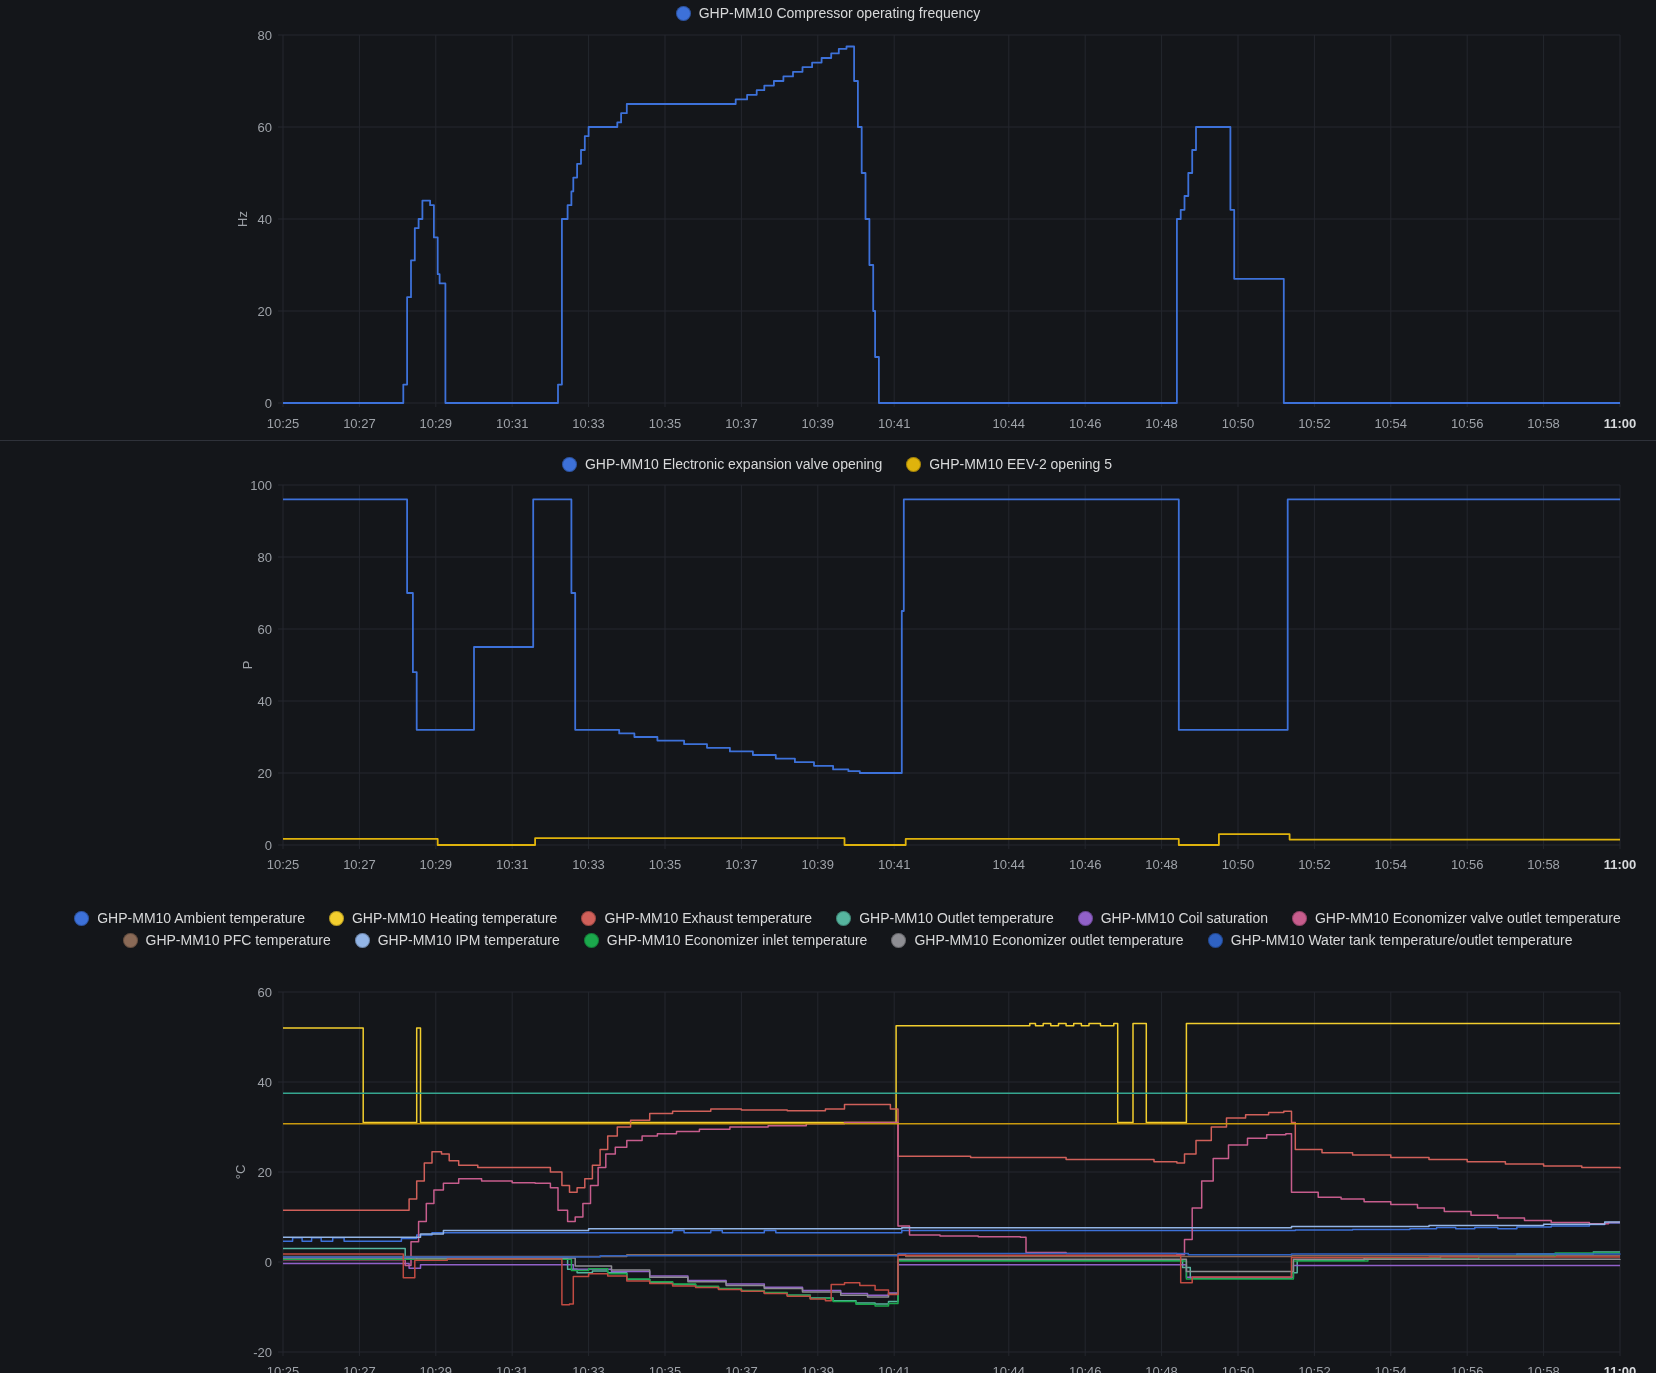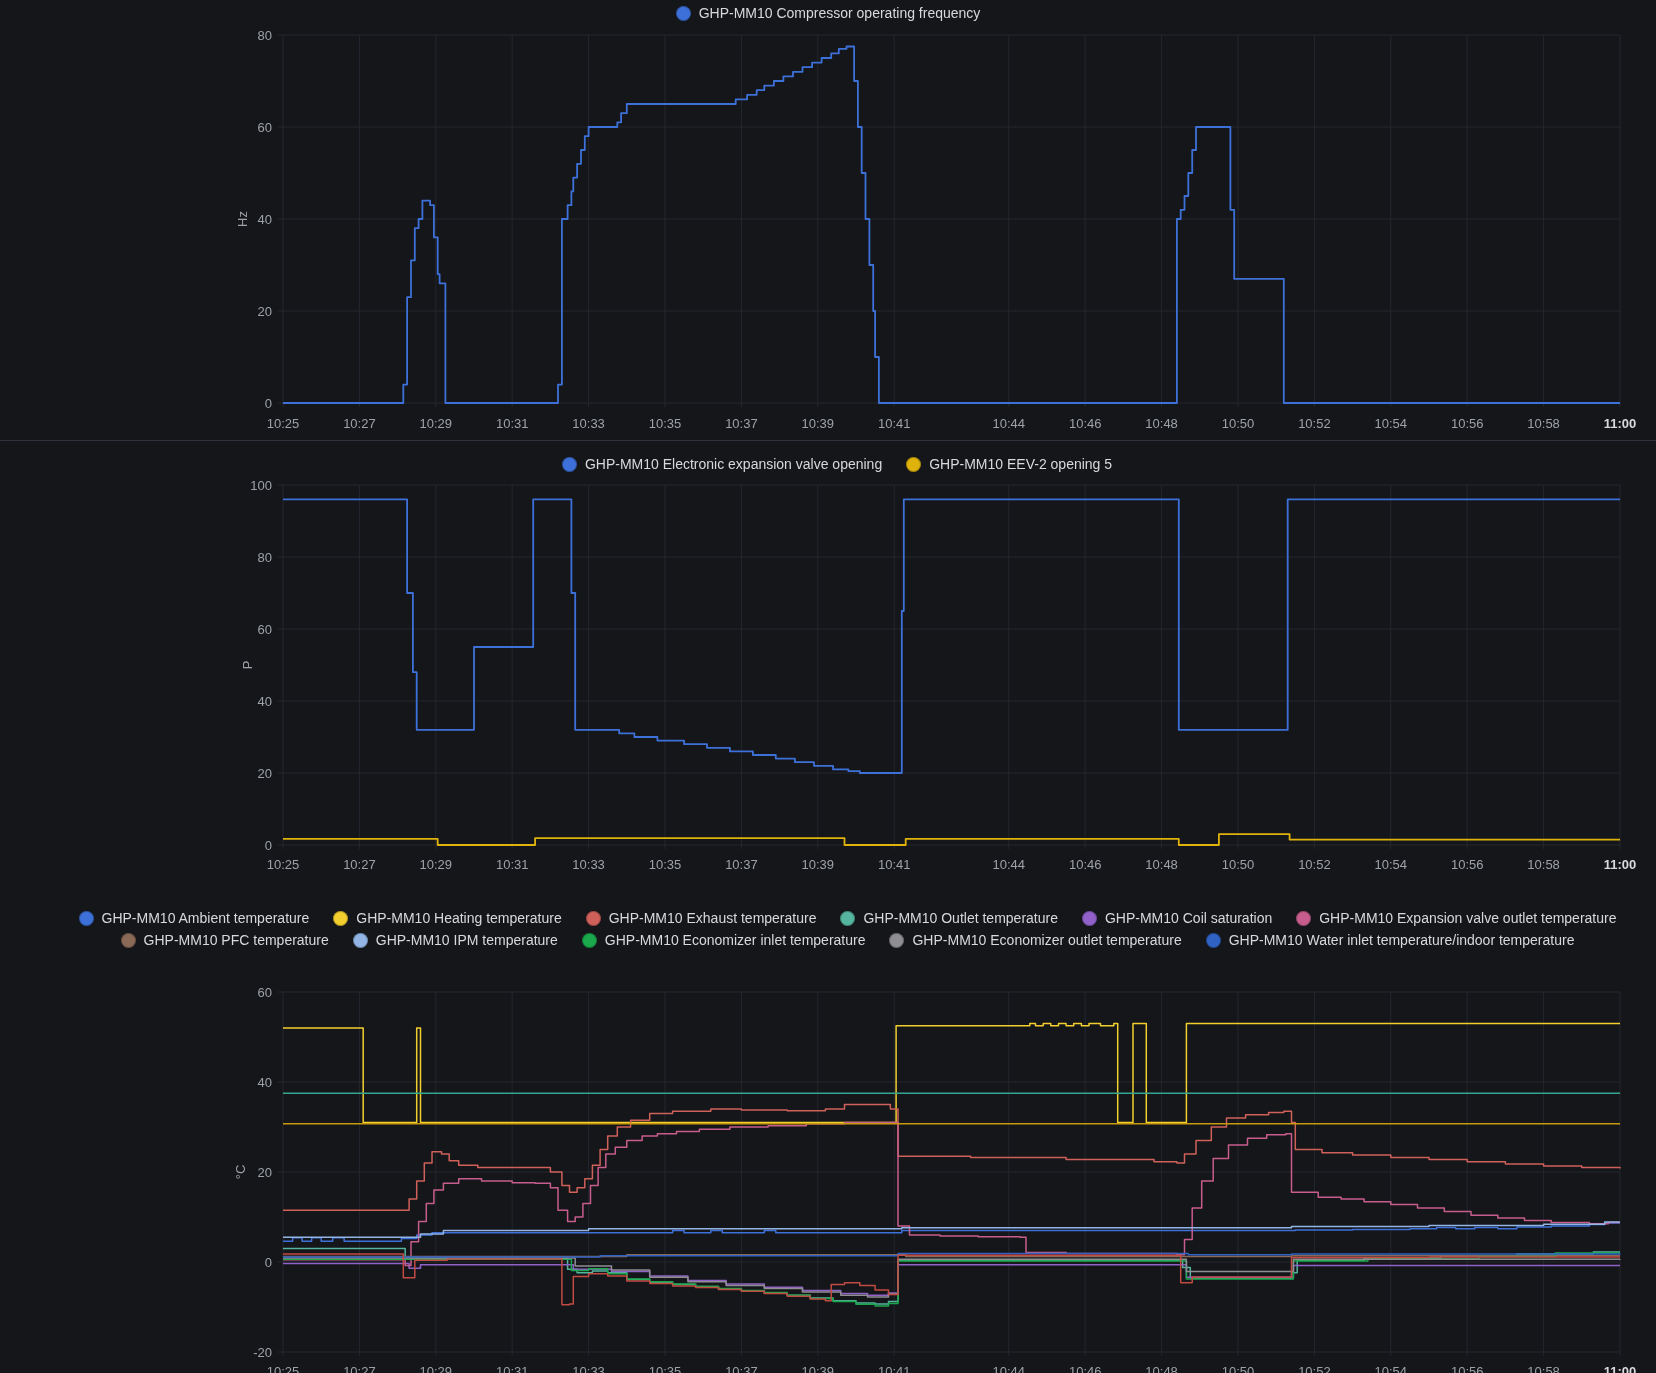--- a/index.html
+++ b/index.html
@@ -167,21 +167,21 @@
           <span class="legend-item">
             <span class="legend-dot" style="background: rgb(86, 181, 159);"></span>
             <span class="legend-label">GHP-MM10 Outlet temperature</span>
           </span>
           <span class="legend-item">
             <span class="legend-dot" style="background: rgb(145, 97, 201);"></span>
             <span class="legend-label">GHP-MM10 Coil saturation</span>
           </span>
           <span class="legend-item">
             <span class="legend-dot" style="background: rgb(199, 93, 141);"></span>
-            <span class="legend-label">GHP-MM10 Expansion valve outlet temperature</span>
+            <span class="legend-label">GHP-MM10 Economizer valve outlet temperature</span>
           </span>
         </div>
         <div class="legend-row">
           <span class="legend-item">
             <span class="legend-dot" style="background: rgb(138, 106, 87);"></span>
             <span class="legend-label">GHP-MM10 PFC temperature</span>
           </span>
           <span class="legend-item">
             <span class="legend-dot" style="background: rgb(147, 181, 230);"></span>
             <span class="legend-label">GHP-MM10 IPM temperature</span>
@@ -189,21 +189,21 @@
           <span class="legend-item">
             <span class="legend-dot" style="background: rgb(27, 168, 76);"></span>
             <span class="legend-label">GHP-MM10 Economizer inlet temperature</span>
           </span>
           <span class="legend-item">
             <span class="legend-dot" style="background: rgb(142, 142, 147);"></span>
             <span class="legend-label">GHP-MM10 Economizer outlet temperature</span>
           </span>
           <span class="legend-item">
             <span class="legend-dot" style="background: rgb(47, 98, 194);"></span>
-            <span class="legend-label">GHP-MM10 Water inlet temperature/indoor temperature</span>
+            <span class="legend-label">GHP-MM10 Water tank temperature/outlet temperature</span>
           </span>
         </div>
       </div>
     <svg width="1656" height="498">
         <line x1="283.0" y1="93" x2="283.0" y2="457" stroke="#24272e" stroke-width="1"></line>
         <text x="283.0" y="477" text-anchor="middle" font-size="13" fill="#9ea2a8">10:25</text>
         <line x1="359.4" y1="93" x2="359.4" y2="457" stroke="#24272e" stroke-width="1"></line>
         <text x="359.4" y="477" text-anchor="middle" font-size="13" fill="#9ea2a8">10:27</text>
         <line x1="435.8" y1="93" x2="435.8" y2="457" stroke="#24272e" stroke-width="1"></line>
         <text x="435.8" y="477" text-anchor="middle" font-size="13" fill="#9ea2a8">10:29</text>

